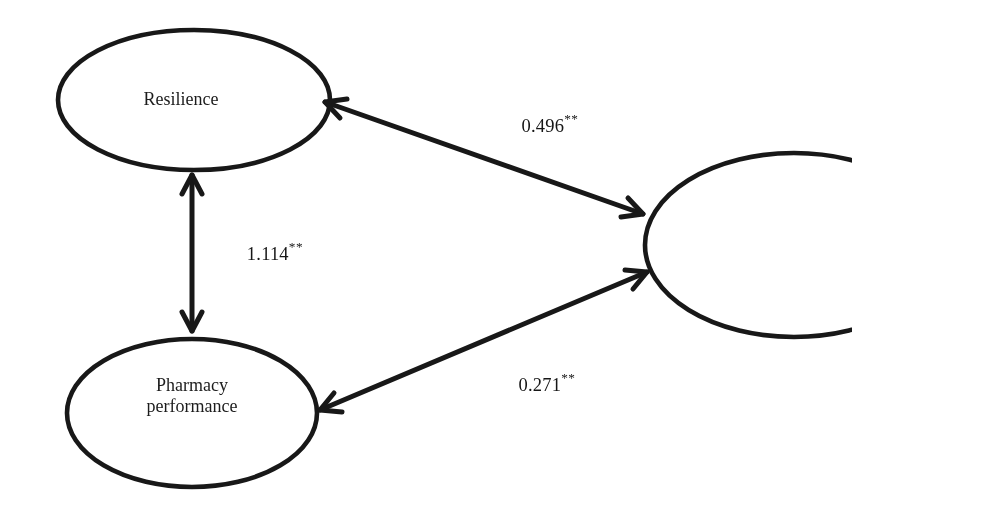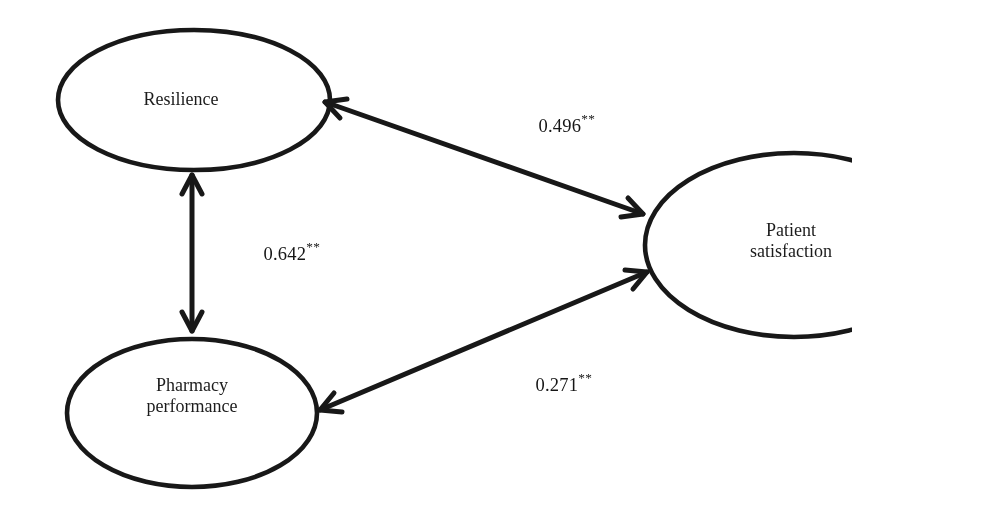--- a/index.html
+++ b/index.html
@@ -31,21 +31,20 @@
     color: #1c1c1c;
     white-space: normal;
   }
   .edge-label {
     position: absolute;
     transform: translate(-50%, -50%);
     font-size: 18.5px;
     color: #161616;
     white-space: nowrap;
     letter-spacing: 0.2px;
-    margin-left: 17px;
   }
   .edge-label sup {
     font-size: 72%;
     line-height: 0;
     position: relative;
     top: -0.12em;
     letter-spacing: 0.5px;
   }
 </style>
 </head>
@@ -76,21 +75,20 @@
       <line x1="320" y1="410" x2="647" y2="272"></line>
       <polyline points="342,412 320,410 334,393"></polyline>
       <polyline points="625,270 647,272 633,289"></polyline>
     </g>
   </svg>
 
   <div class="node-label" style="left:181px; top:100px; width:130px;">Resilience</div>
 
   <div class="node-label" style="left:192px; top:396px; width:130px;">Pharmacy performance</div>
 
-  <div class="node-label" style="left:791px; top:241px; width:110px;">Patient satisfaction</div>
 
   <div class="edge-label" style="left:550px; top:126px;"><span>0.496</span><sup>**</sup></div>
 
-  <div class="edge-label" style="left:275px; top:254px;"><span>0.642</span><sup>**</sup></div>
+  <div class="edge-label" style="left:275px; top:254px;"><span>1.114</span><sup>**</sup></div>
 
   <div class="edge-label" style="left:547px; top:385px;"><span>0.271</span><sup>**</sup></div>
 
 </div>
 
 </body></html>

